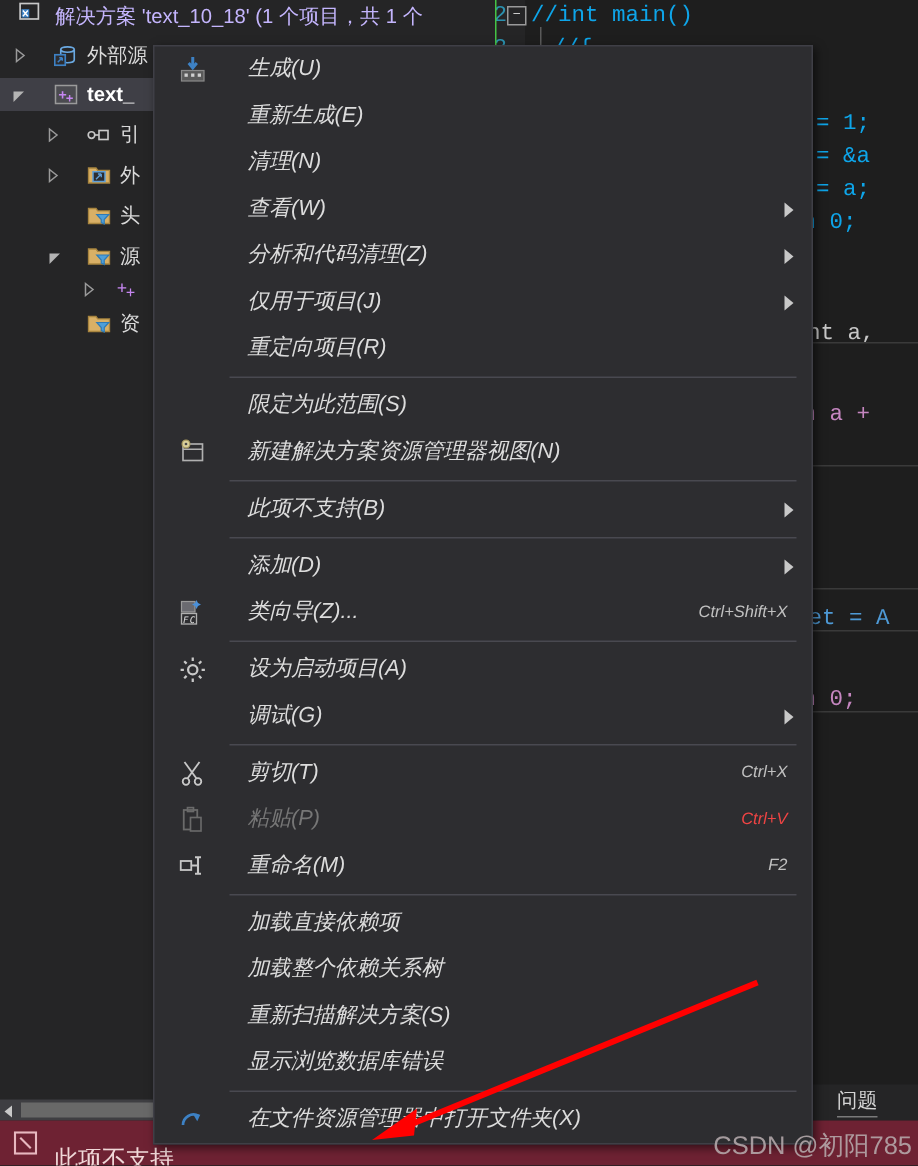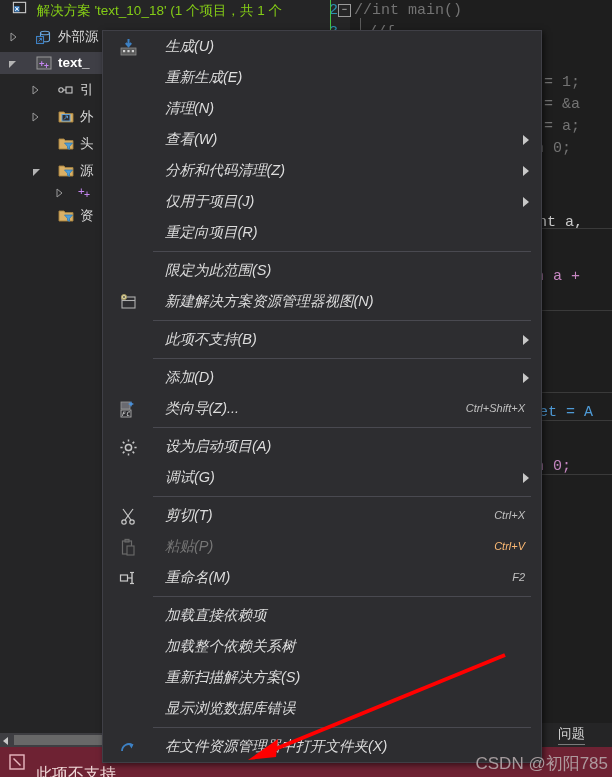--- a/index.html
+++ b/index.html
@@ -45,21 +45,21 @@
     font-family: "Liberation Mono", "DejaVu Sans Mono", monospace;
     font-size: 15px;
     line-height: 22px;
   }
   .changebar {
     position: absolute;
     left: 52px;
     width: 5px;
     background: #45c445;
   }
-  .c-com  { color: #737373; }
+  .c-com  { color: #0ea5e9; }
   .c-kw   { color: #4e9ad6; }
   .c-pl   { color: #c586c0; }
   .c-txt  { color: #c8c8c8; }
   .fold-box {
     position: absolute;
     width: 11px; height: 11px;
     border: 1px solid #9a9a9a;
     color: #d4d4d4;
     font-size: 9px;
     line-height: 9px;
@@ -78,21 +78,21 @@
     left: 0; top: 0;
     width: 330px; height: 777px;
     background: #252526;
   }
   .sol-title {
     position: absolute;
     left: 0; top: 0;
     height: 22px;
     width: 330px;
     line-height: 22px;
-    color: #84cc16;
+    color: #c4b5fd;
     font-size: 13.5px;
     white-space: nowrap;
     overflow: hidden;
   }
   .sol-title .sol-icon {
     display: inline-block;
     vertical-align: middle;
     margin: 0 6px 0 12px;
   }
   .tree-row {
@@ -148,21 +148,21 @@
     left: 62px;
     top: 0;
   }
   .mi .maccel {
     position: absolute;
     right: 16px;
     top: 0;
     color: #c0c0c0;
     font-size: 11px;
   }
-  .mi.disabled .maccel { color: #fdba74; }
+  .mi.disabled .maccel { color: #ef4444; }
   .mi .micon {
     position: absolute;
     left: 16px; top: 6px;
     width: 19px; height: 19px;
   }
   .mi .submark {
     position: absolute;
     right: 12px; top: 11px;
     width: 0; height: 0;
     border-top: 5px solid transparent;

